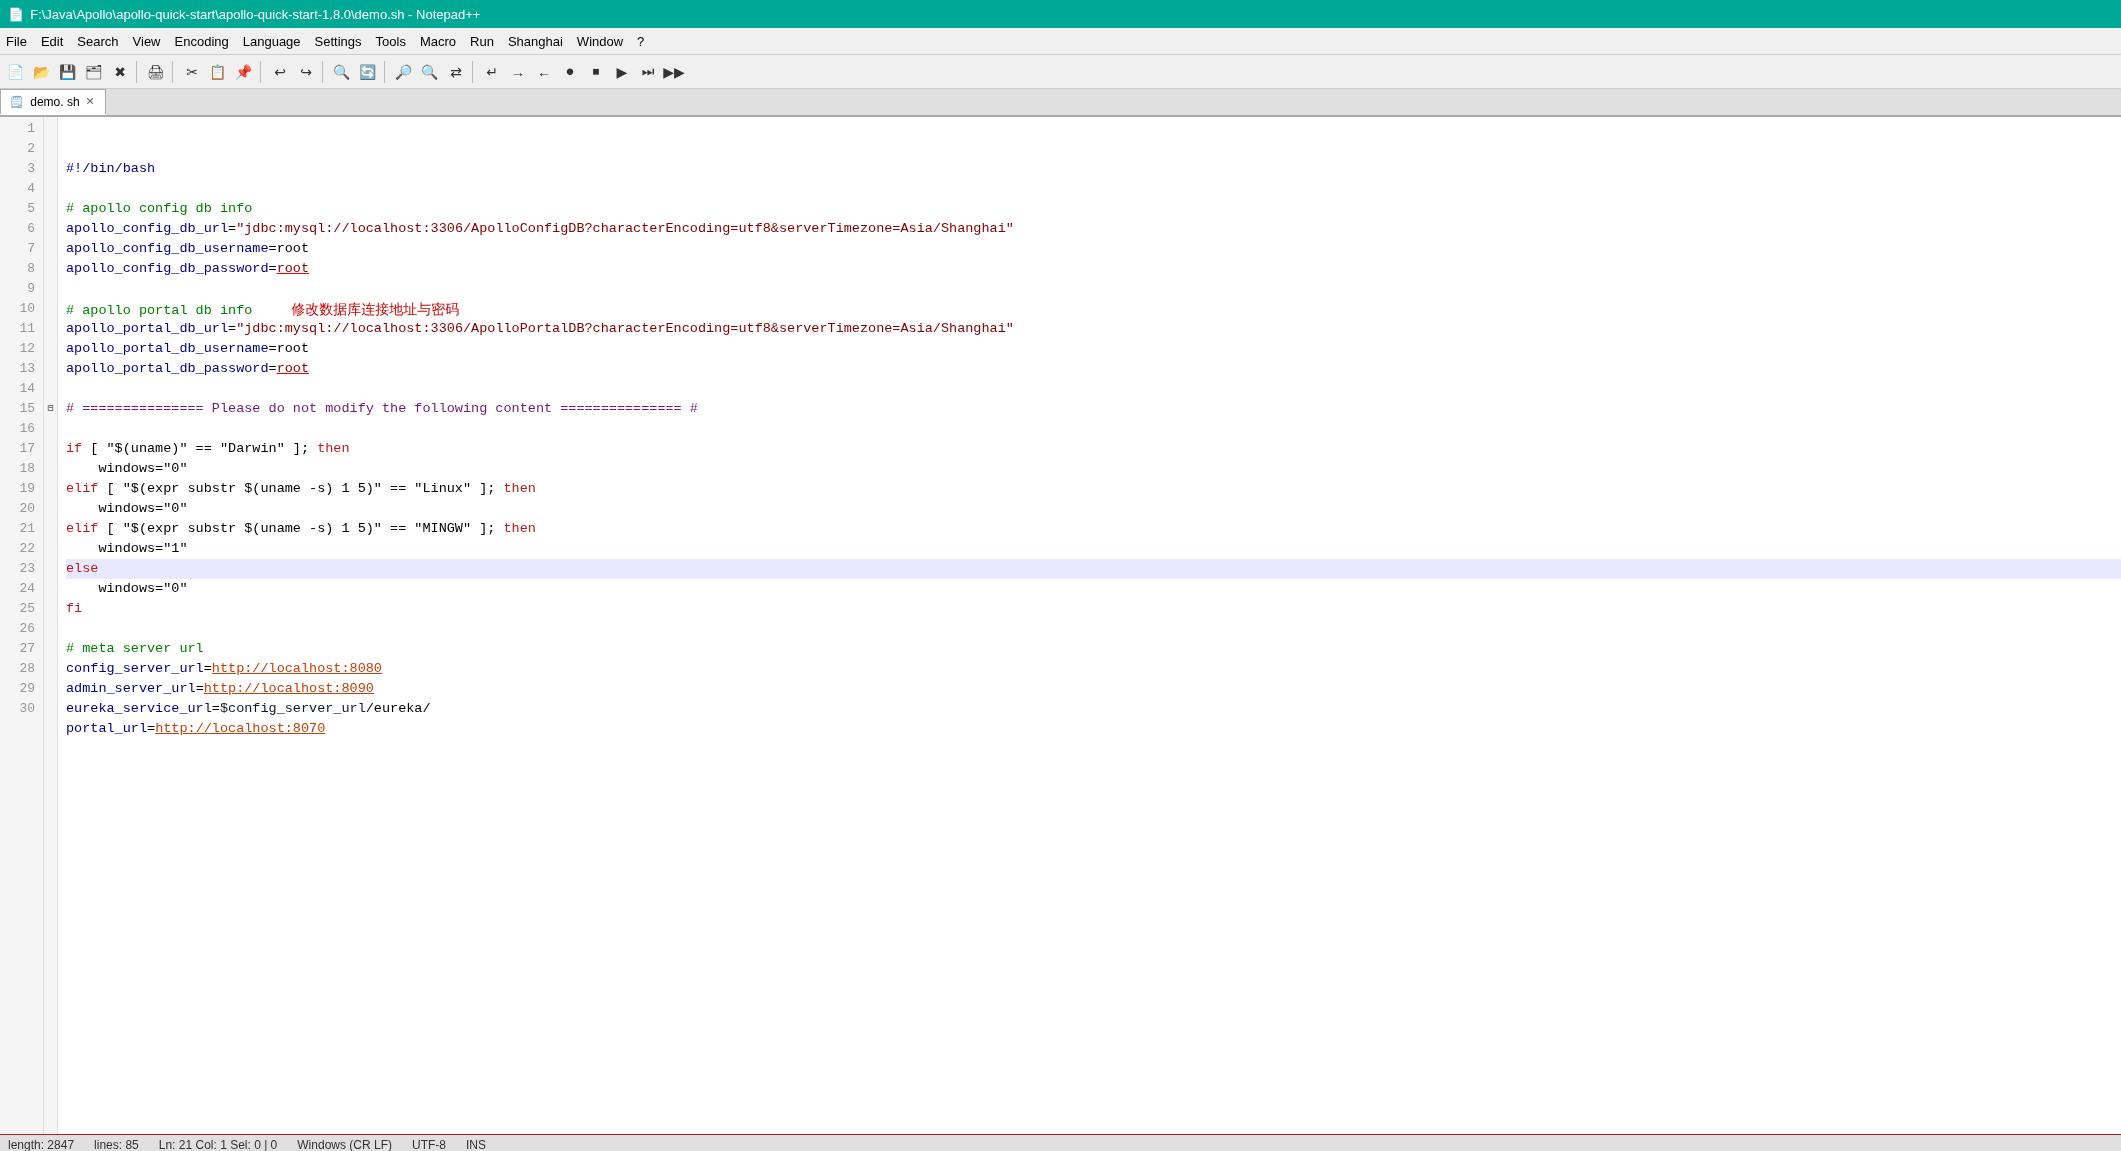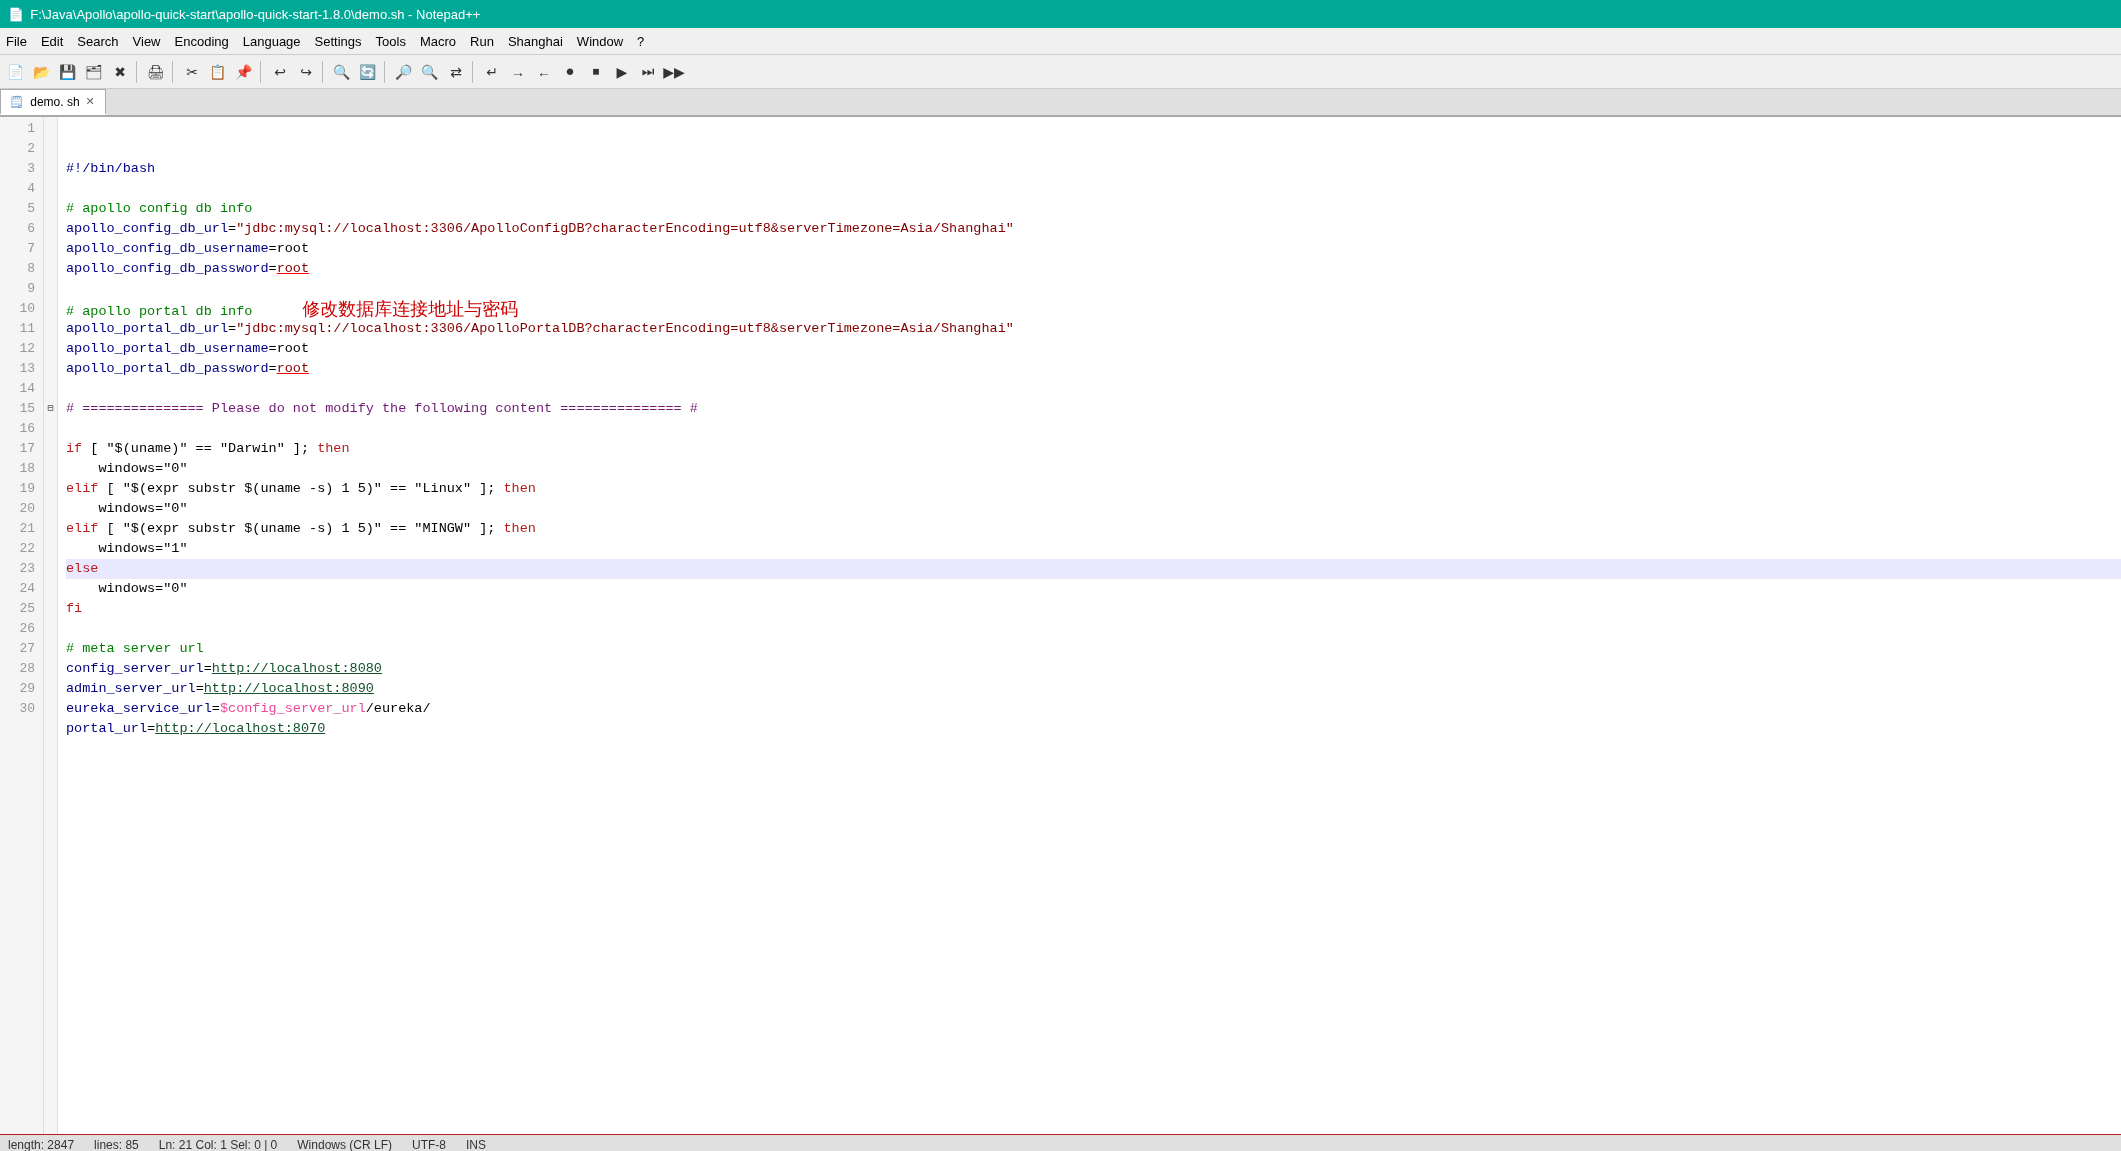--- a/index.html
+++ b/index.html
@@ -171,26 +171,26 @@
       height: 20px;
       line-height: 20px;
       white-space: pre;
     }
     .code-line.highlighted {
       background: #e8e8ff;
     }
 
     
     .c-comment { color: #008000; }
-    .c-comment-red { color: #cc0000; font-family: 'Segoe UI', Arial, sans-serif; font-size: 18px; }
+    .c-comment-red { color: #cc0000; font-family: 'Segoe UI', Arial, sans-serif; font-size: 14px; }
     .c-shebang { color: #000080; }
     .c-key { color: #000080; }
     .c-keyword { color: #b91c1c; font-weight: normal; }
-    .c-url { color: #14532d; text-decoration: underline; }
-    .c-var { color: #ec4899; }
+    .c-url { color: #c2410c; text-decoration: underline; }
+    .c-var { color: #0f172a; }
     .c-normal { color: #000000; }
     .c-separator { color: #701a75; }
     .c-dquote { color: #800000; }
     .underline-red { text-decoration: underline; text-decoration-color: red; color: #800000; }
 
     
     #status-bar {
       background: #e0e0e0;
       border-top: 1px solid #b91c1c;
       padding: 2px 8px;

